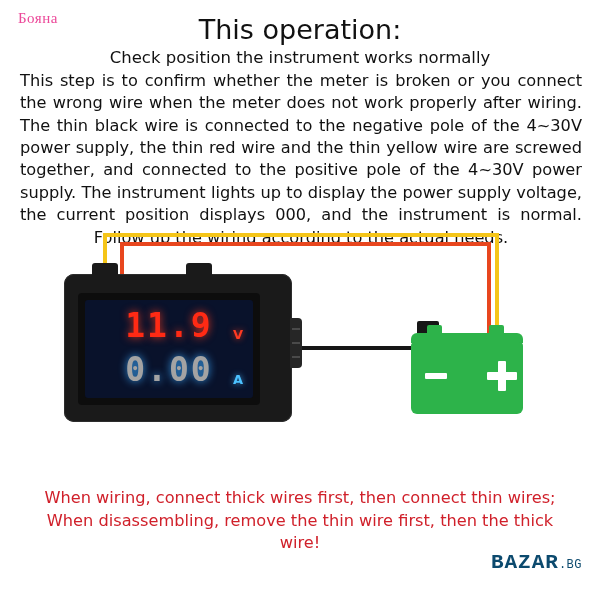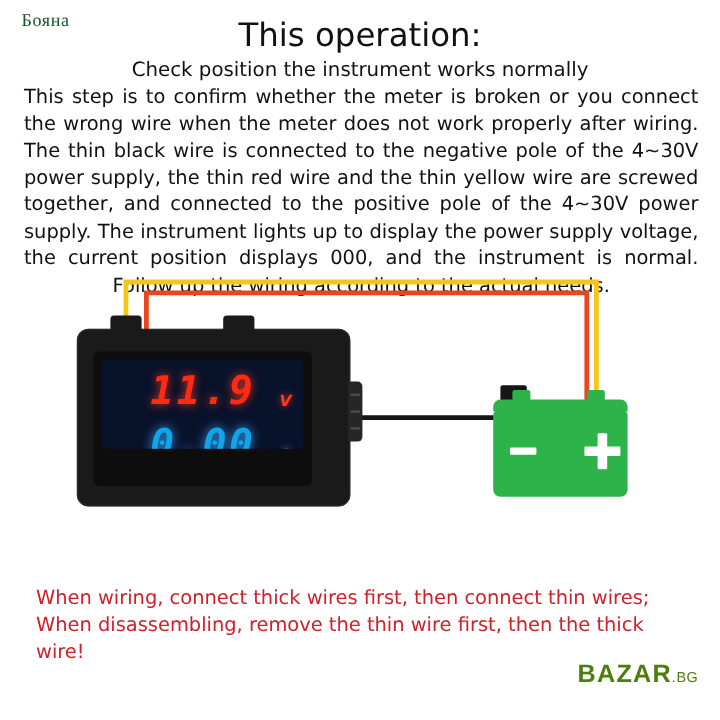--- a/index.html
+++ b/index.html
@@ -18,21 +18,21 @@
     position: relative;
     width: 600px;
     height: 600px;
   }
   .watermark-top {
     position: absolute;
     left: 18px;
     top: 10px;
     font-family: "Liberation Serif", serif;
     font-size: 15px;
-    color: #14532d;
+    color: #ec4899;
     letter-spacing: 0.5px;
     user-select: none;
   }
   .title {
     position: absolute;
     left: 0;
     right: 0;
     top: 14px;
     text-align: center;
     font-family: "DejaVu Sans", sans-serif;
@@ -58,33 +58,33 @@
     line-height: 1.38;
     color: #111111;
     text-align: justify;
     text-align-last: center;
   }
   .footer-note {
     position: absolute;
     left: 30px;
     right: 30px;
     top: 487px;
-    text-align: left;
+    text-align: center;
     font-size: 16.2px;
     line-height: 1.4;
     color: #d0202a;
   }
   .bazaar {
     position: absolute;
     right: 18px;
     bottom: 26px;
-    font-family: Liberation Sans, sans-serif;
+    font-family: Liberation Mono, monospace;
     font-size: 21px;
     font-weight: bold;
-    color: #4d7c0f;
+    color: #0c4a6e;
     letter-spacing: 1px;
     user-select: none;
   }
   .bazaar .dotcom {
     font-size: 12px;
     font-weight: normal;
     letter-spacing: 0.5px;
   }
 
   
@@ -123,25 +123,24 @@
     width: 182px;
     height: 112px;
     background: #0d0d0d;
     border-radius: 4px;
   }
   .screen {
     position: absolute;
     left: 7px;
     top: 7px;
     width: 168px;
-    height: 74px;
+    height: 98px;
     background: #09122b;
     border-radius: 3px;
     overflow: hidden;
-    font-style: italic;
   }
   .tab {
     position: absolute;
     width: 26px;
     height: 13px;
     background: #1a1a1a;
     border-radius: 3px 3px 0 0;
     top: -11px;
   }
   .tab.left { left: 28px; }
@@ -173,21 +172,21 @@
   .volts {
     top: 6px;
     font-size: 33px;
     color: #ff2a14;
     letter-spacing: 2px;
     text-shadow: 0 0 8px rgba(255,60,30,0.85);
   }
   .amps {
     top: 50px;
     font-size: 33px;
-    color: #0ea5e9;
+    color: #a3a3a3;
     letter-spacing: 2px;
     text-shadow: 0 0 9px rgba(60,170,255,0.9);
   }
   .unit {
     position: absolute;
     font-family: "DejaVu Sans", sans-serif;
     font-weight: bold;
     font-size: 13px;
   }
   .unit-v {

